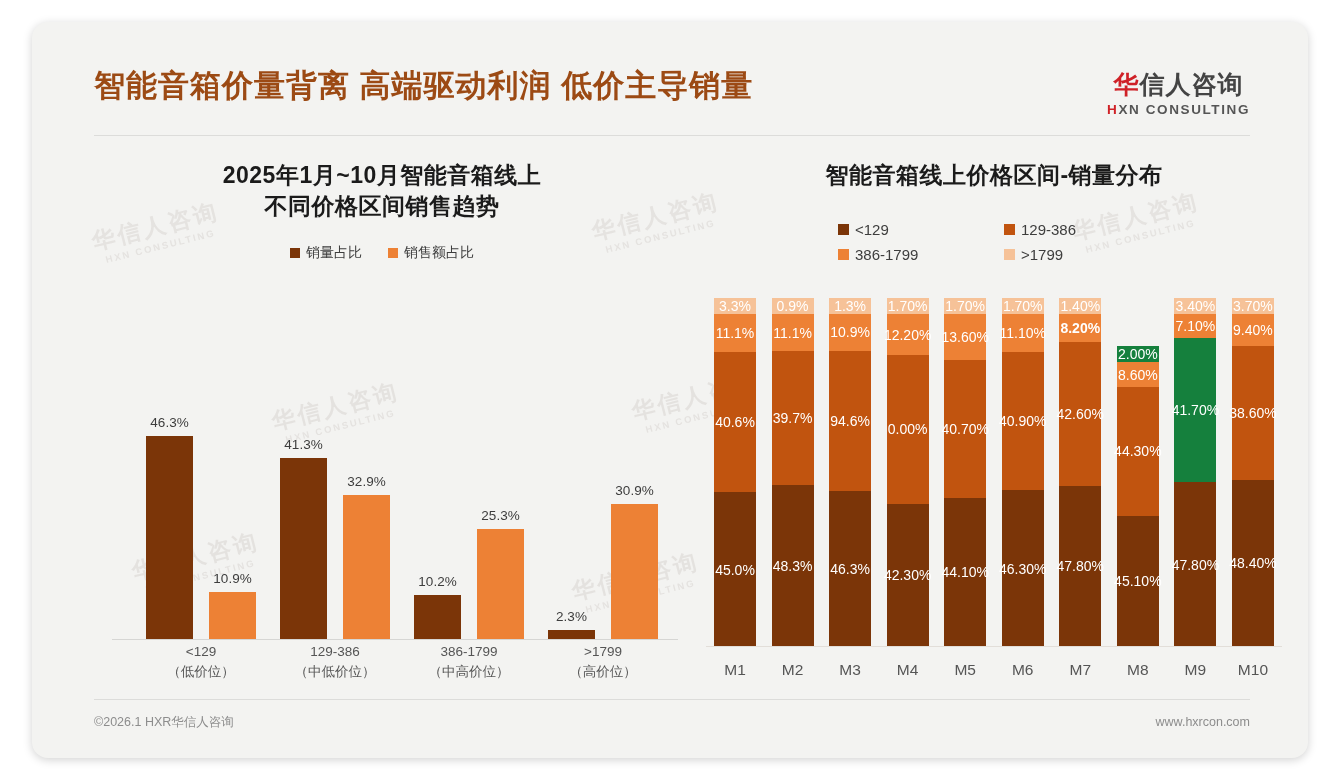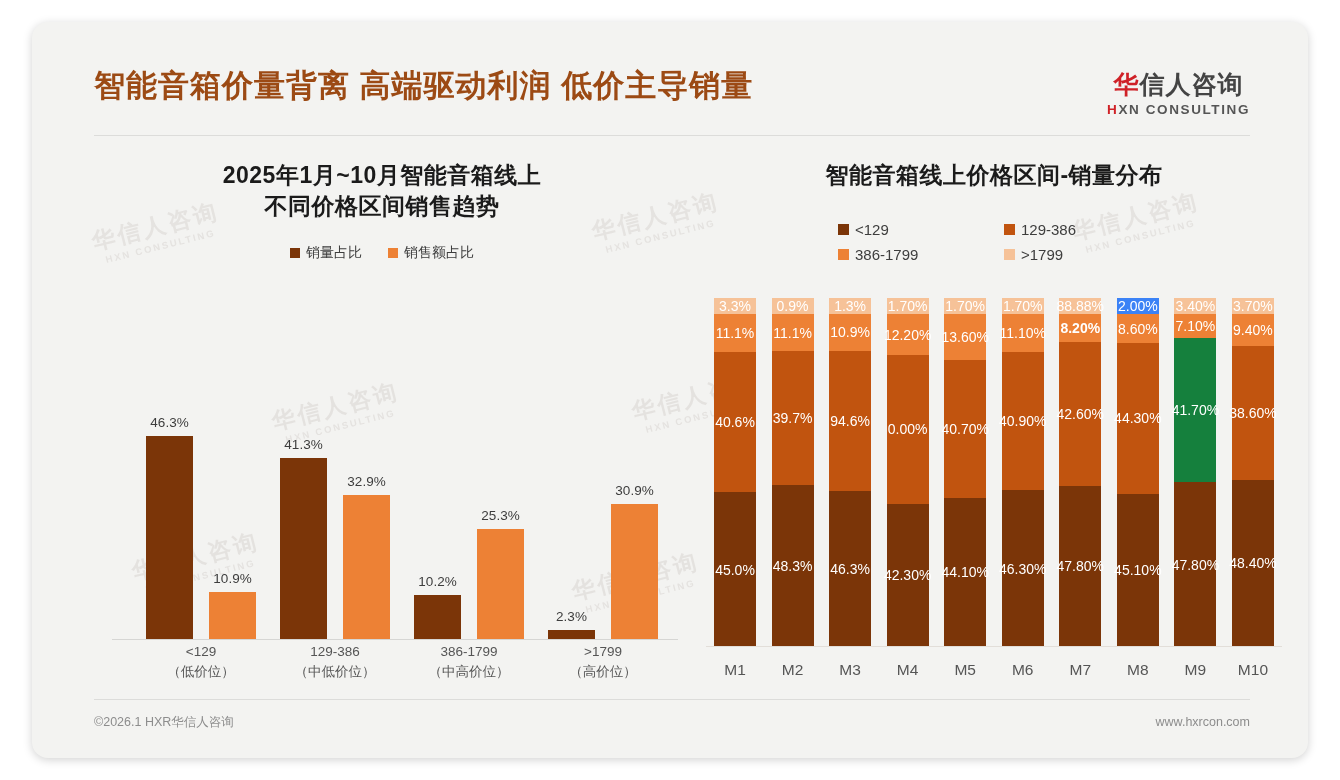--- a/index.html
+++ b/index.html
@@ -335,34 +335,34 @@
             </div>
             <div class="seg" style="flex: 40.9 0 0px; background: rgb(193, 84, 15);">
               <span>40.90%</span>
             </div>
             <div class="seg" style="flex: 46.3 0 0px; background: rgb(123, 53, 8);">
               <span>46.30%</span>
             </div>
           </div>
           <div class="stack">
             <div class="seg" style="flex: 1.4 0 0px; background: rgb(246, 194, 152);">
-              <span>88.88%</span>
+              <span>1.40%</span>
             </div>
             <div class="seg" style="flex: 8.2 0 0px; background: rgb(237, 129, 53); font-weight: bold;">
               <span>8.20%</span>
             </div>
             <div class="seg" style="flex: 42.6 0 0px; background: rgb(193, 84, 15);">
               <span>42.60%</span>
             </div>
             <div class="seg" style="flex: 47.8 0 0px; background: rgb(123, 53, 8);">
               <span>47.80%</span>
             </div>
           </div>
           <div class="stack">
-            <div class="seg" style="flex: 2 0 0px; background: #3b82f6;">
+            <div class="seg" style="flex: 2 0 0px; background: #15803d; margin-top: 48px;">
               <span>2.00%</span>
             </div>
             <div class="seg" style="flex: 8.6 0 0px; background: rgb(237, 129, 53);">
               <span>8.60%</span>
             </div>
             <div class="seg" style="flex: 44.3 0 0px; background: rgb(193, 84, 15);">
               <span>44.30%</span>
             </div>
             <div class="seg" style="flex: 45.1 0 0px; background: rgb(123, 53, 8);">
               <span>45.10%</span>

